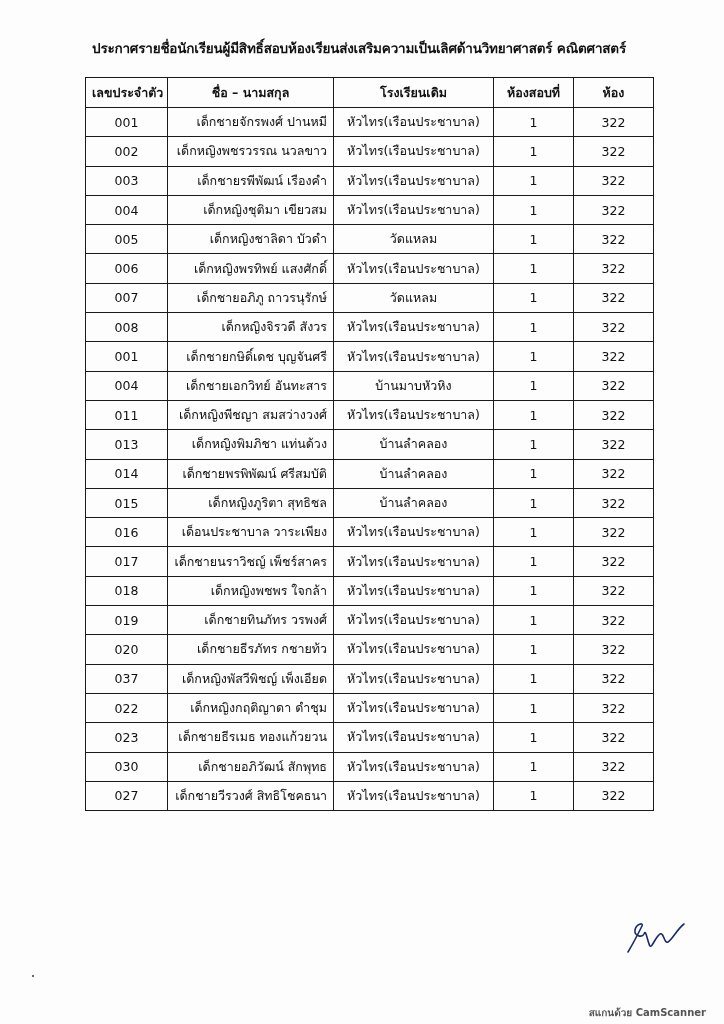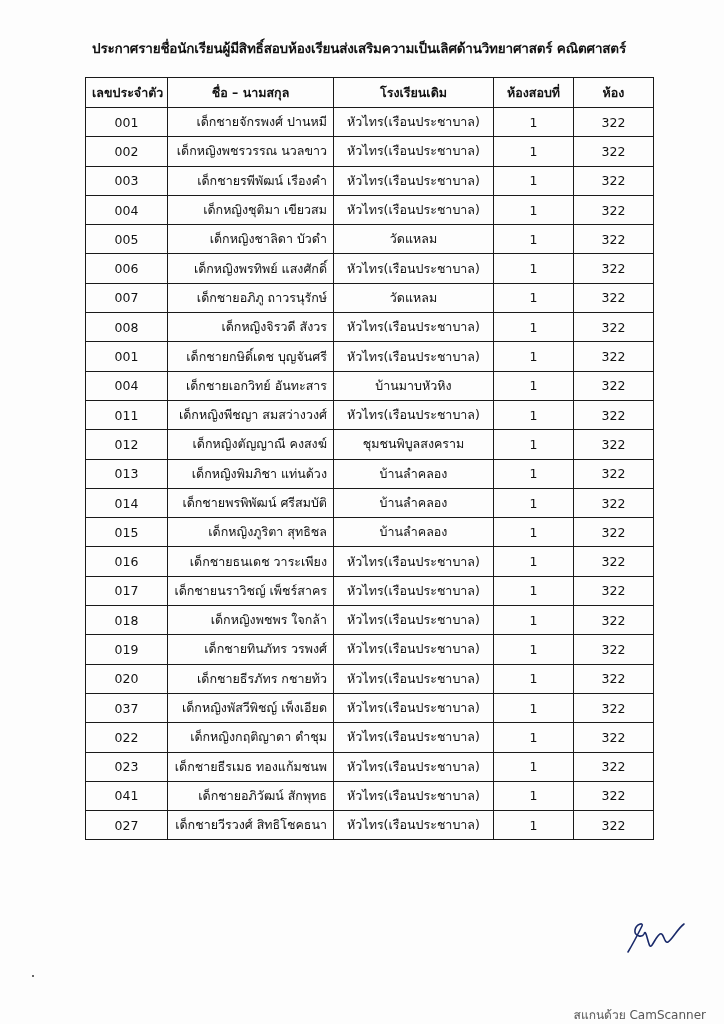--- a/index.html
+++ b/index.html
@@ -25,21 +25,21 @@
     white-space: nowrap; overflow: hidden;
   }
   th { height: 29px; font-weight: bold; text-align: center; font-size: 12.5px; }
   td { height: 28.3px; }
   td.c-id, td.c-exam, td.c-room, td.c-school { text-align: center; }
   td.c-name { text-align: right; }
   .signature {
     position: absolute; left: 620px; top: 918px; width: 70px; height: 40px;
   }
   .footer-mark {
-    position: absolute; right: 18px; top: 1005px; font-size: 12px; color: #555;
+    position: absolute; right: 18px; top: 1005px; font-size: 10px; color: #555; font-weight: bold;
   }
   .dot { position: absolute; left: 32px; top: 975px; width: 2px; height: 2px; background: #333; border-radius: 50%; }
 </style>
 </head>
 <body>
 
 <div class="title">ประกาศรายชื่อนักเรียนผู้มีสิทธิ์สอบห้องเรียนส่งเสริมความเป็นเลิศด้านวิทยาศาสตร์ คณิตศาสตร์</div>
 
 <table>
   <colgroup>
@@ -130,27 +130,20 @@
         <td class="c-room">322</td>
       </tr>
       <tr>
         <td class="c-id">011</td>
         <td class="c-name">เด็กหญิงพีชญา สมสว่างวงศ์</td>
         <td class="c-school">หัวไทร(เรือนประชาบาล)</td>
         <td class="c-exam">1</td>
         <td class="c-room">322</td>
       </tr>
       <tr>
-        <td class="c-id">012</td>
-        <td class="c-name">เด็กหญิงตัญญาณี คงสงฆ์</td>
-        <td class="c-school">ชุมชนพิบูลสงคราม</td>
-        <td class="c-exam">1</td>
-        <td class="c-room">322</td>
-      </tr>
-      <tr>
         <td class="c-id">013</td>
         <td class="c-name">เด็กหญิงพิมภิชา แท่นด้วง</td>
         <td class="c-school">บ้านลำคลอง</td>
         <td class="c-exam">1</td>
         <td class="c-room">322</td>
       </tr>
       <tr>
         <td class="c-id">014</td>
         <td class="c-name">เด็กชายพรพิพัฒน์ ศรีสมบัติ</td>
         <td class="c-school">บ้านลำคลอง</td>
@@ -159,21 +152,21 @@
       </tr>
       <tr>
         <td class="c-id">015</td>
         <td class="c-name">เด็กหญิงภูริตา สุทธิชล</td>
         <td class="c-school">บ้านลำคลอง</td>
         <td class="c-exam">1</td>
         <td class="c-room">322</td>
       </tr>
       <tr>
         <td class="c-id">016</td>
-        <td class="c-name">เด็กชายธนเดช วาระเพียง</td>
+        <td class="c-name">เด็อนประชาบาล วาระเพียง</td>
         <td class="c-school">หัวไทร(เรือนประชาบาล)</td>
         <td class="c-exam">1</td>
         <td class="c-room">322</td>
       </tr>
       <tr>
         <td class="c-id">017</td>
         <td class="c-name">เด็กชายนราวิชญ์ เพ็ชร์สาคร</td>
         <td class="c-school">หัวไทร(เรือนประชาบาล)</td>
         <td class="c-exam">1</td>
         <td class="c-room">322</td>
@@ -208,27 +201,27 @@
       </tr>
       <tr>
         <td class="c-id">022</td>
         <td class="c-name">เด็กหญิงกฤติญาดา ดำชุม</td>
         <td class="c-school">หัวไทร(เรือนประชาบาล)</td>
         <td class="c-exam">1</td>
         <td class="c-room">322</td>
       </tr>
       <tr>
         <td class="c-id">023</td>
-        <td class="c-name">เด็กชายธีรเมธ ทองแก้มชนพ</td>
-        <td class="c-school">หัวไทร(เรือนประชาบาล)</td>
-        <td class="c-exam">1</td>
-        <td class="c-room">322</td>
-      </tr>
-      <tr>
-        <td class="c-id">041</td>
+        <td class="c-name">เด็กชายธีรเมธ ทองแก้วยวน</td>
+        <td class="c-school">หัวไทร(เรือนประชาบาล)</td>
+        <td class="c-exam">1</td>
+        <td class="c-room">322</td>
+      </tr>
+      <tr>
+        <td class="c-id">030</td>
         <td class="c-name">เด็กชายอภิวัฒน์ สักพุทธ</td>
         <td class="c-school">หัวไทร(เรือนประชาบาล)</td>
         <td class="c-exam">1</td>
         <td class="c-room">322</td>
       </tr>
       <tr>
         <td class="c-id">027</td>
         <td class="c-name">เด็กชายวีรวงศ์ สิทธิโชคธนา</td>
         <td class="c-school">หัวไทร(เรือนประชาบาล)</td>
         <td class="c-exam">1</td>

